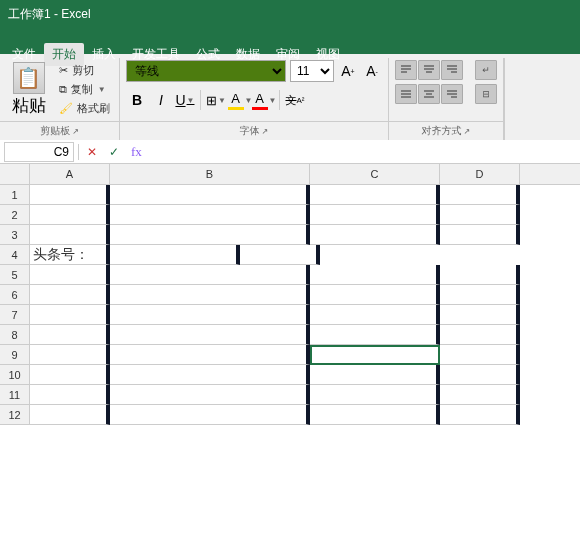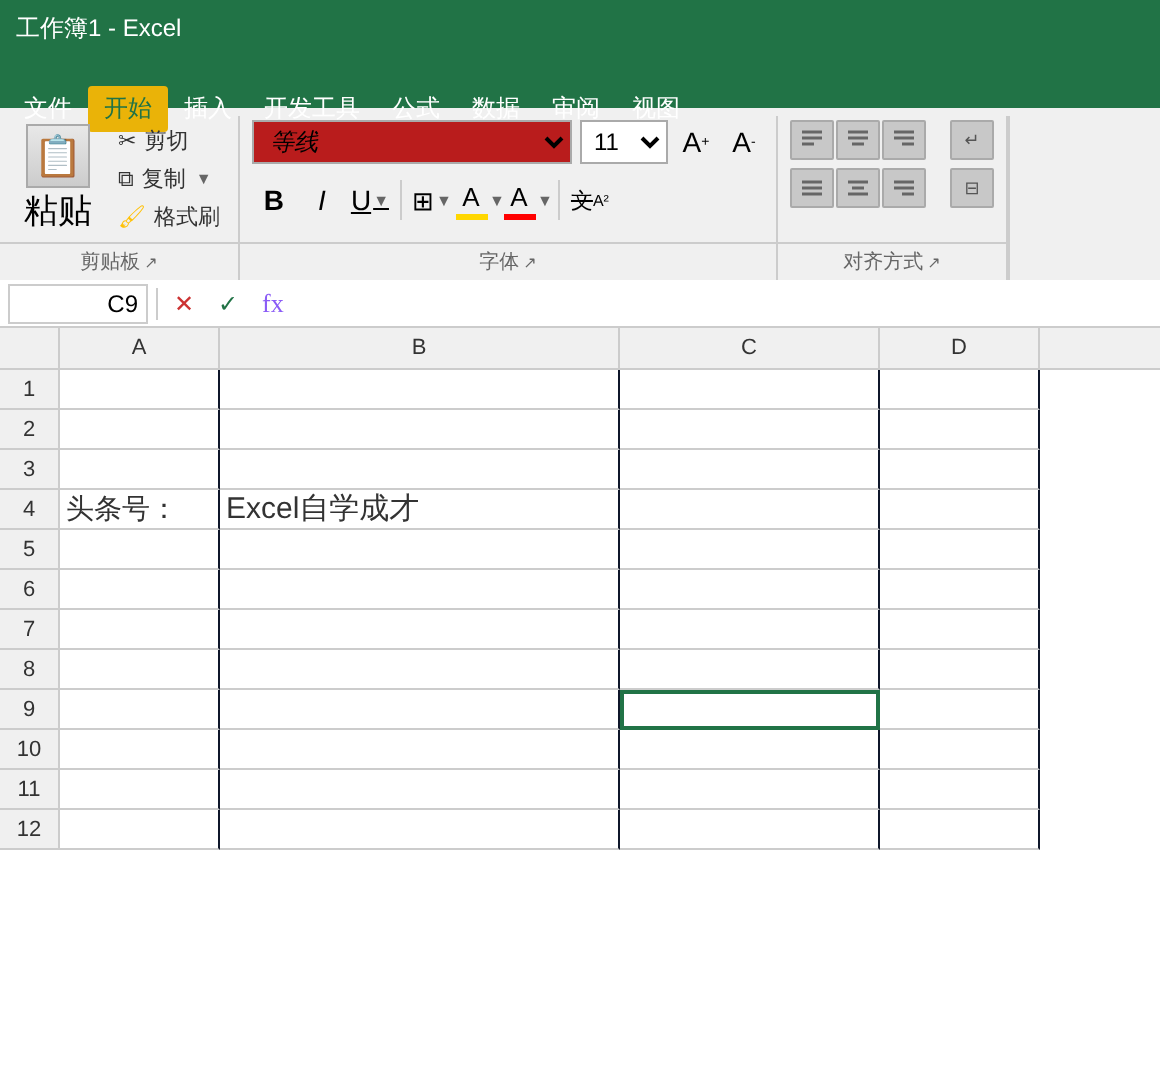--- a/index.html
+++ b/index.html
@@ -26,21 +26,21 @@
     }
     .menu-item {
       color: white;
       padding: 3px 8px;
       font-size: 12px;
       cursor: pointer;
       border-radius: 2px;
       margin-top: 27px;
     }
     .menu-item.active {
-      background: #eab308;
+      background: #e5e5e5;
       color: #217346;
     }
     .paste-big-btn {
       display: flex;
       flex-direction: column;
       align-items: center;
       font-size: 10px;
       cursor: pointer;
       padding: 2px 6px;
       border-radius: 2px;
@@ -65,24 +65,23 @@
     .font-row1 {
       display: flex;
       align-items: center;
       gap: 4px;
       margin-bottom: 4px;
     }
     .font-select {
       width: 160px;
       height: 22px;
       border: 1px solid #aaa;
-      background: #b91c1c;
+      background: #4d7c0f;
       font-size: 12px;
       padding: 0 4px;
-      font-style: italic;
     }
     .font-size-select {
       width: 44px;
       height: 22px;
       border: 1px solid #aaa;
       background: white;
       font-size: 12px;
       padding: 0 2px;
     }
     .font-btns-row {
@@ -232,21 +231,21 @@
       display: flex;
       flex-direction: column;
       flex: 1;
     }
     .sheet-row {
       display: flex;
       height: 20px;
     }
     .cell {
       height: 20px;
-      border-right: 1px solid #0f172a;
+      border-right: 4px solid #0f172a;
       border-bottom: 1px solid #ccc;
       font-size: 12px;
       padding: 0 3px;
       display: flex;
       align-items: center;
       overflow: hidden;
       background: white;
       cursor: cell;
     }
     .cell.col-a { width: 80px; min-width: 80px; }
@@ -532,23 +531,20 @@
         <div class="cell col-a"></div>
         <div class="cell col-b"></div>
         <div class="cell col-c"></div>
         <div class="cell col-d"></div>
       </div>
 
       <div class="sheet-row">
         <div class="cell col-a">
           <span class="cell-content">头条号：</span>
         </div>
-        <div class="cell col-b">
-          <span class="cell-content" style="font-size:15px;">Excel自学成才</span>
-        </div>
         <div class="cell col-c"></div>
         <div class="cell col-d"></div>
       </div>
 
       <div class="sheet-row">
         <div class="cell col-a"></div>
         <div class="cell col-b"></div>
         <div class="cell col-c"></div>
         <div class="cell col-d"></div>
       </div>

